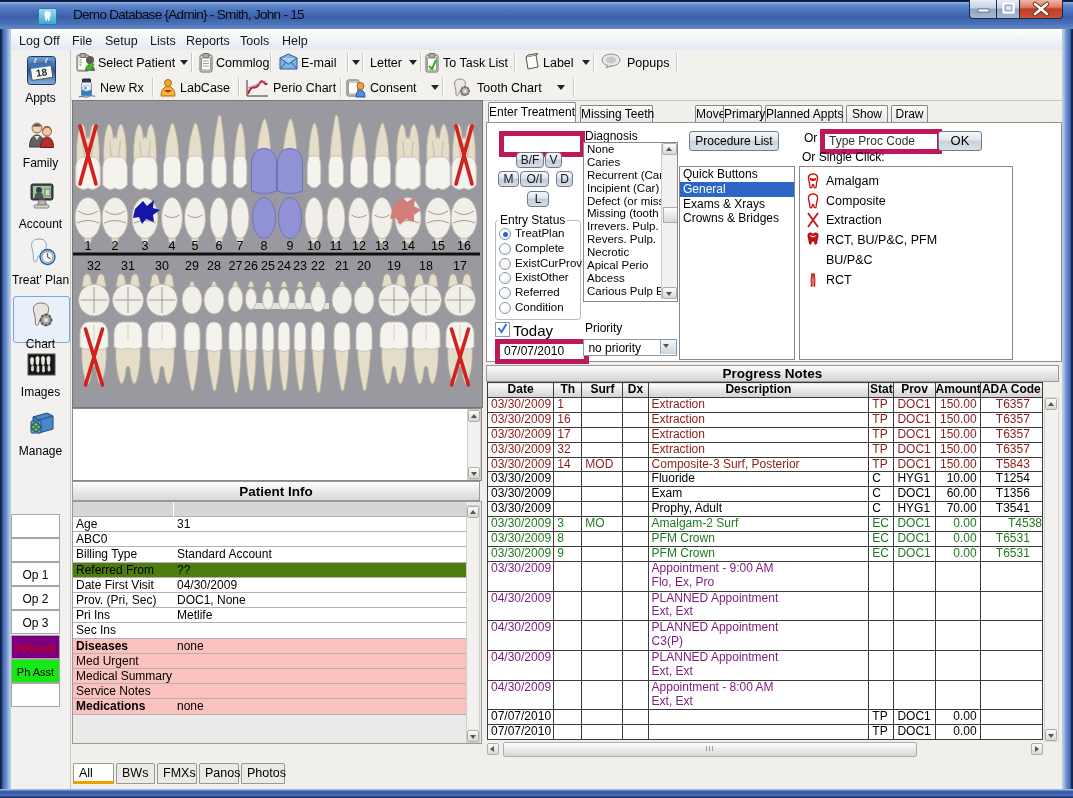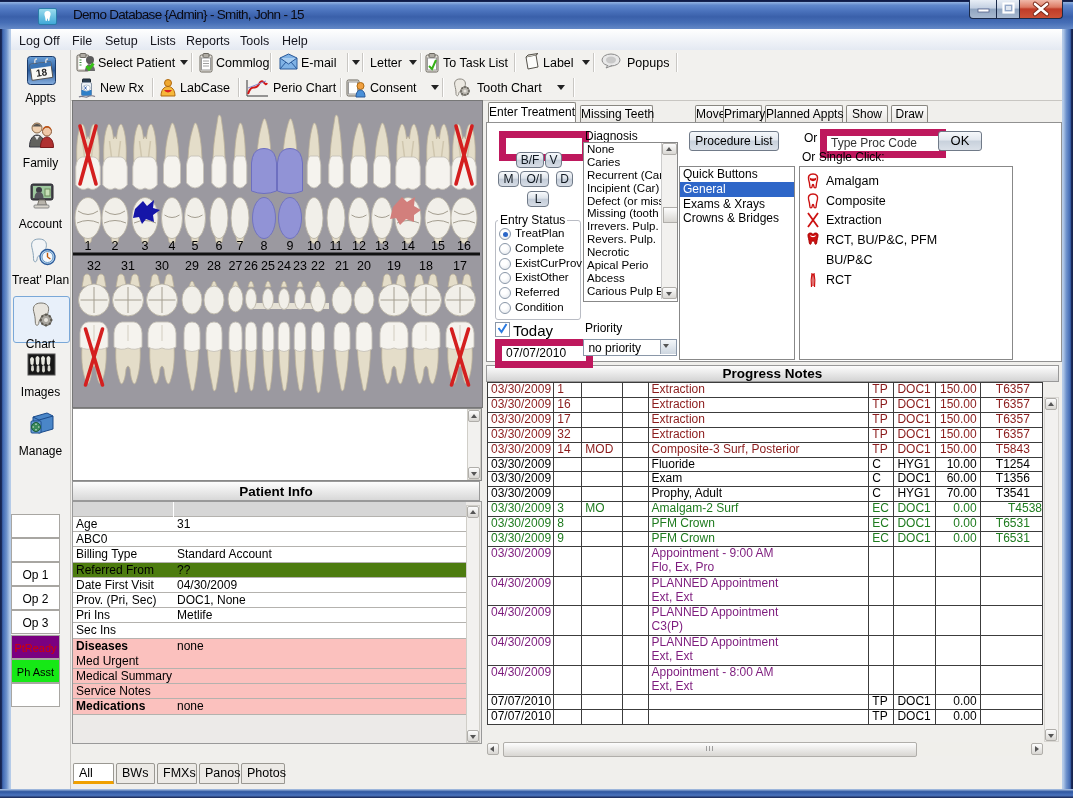--- a/index.html
+++ b/index.html
@@ -37,21 +37,21 @@
 .arr-d{position:absolute;left:2px;top:4px;width:0;height:0;border-left:3.5px solid transparent;border-right:3.5px solid transparent;border-top:4.5px solid #555;}
 .arr-l{position:absolute;left:2px;top:2px;width:0;height:0;border-top:3.5px solid transparent;border-bottom:3.5px solid transparent;border-right:4.5px solid #555;}
 .arr-r{position:absolute;left:3px;top:2px;width:0;height:0;border-top:3.5px solid transparent;border-bottom:3.5px solid transparent;border-left:4.5px solid #555;}
 .ptrow{position:absolute;left:0;width:393px;font-size:12px;border-bottom:1px solid #b4b2ae;box-sizing:border-box;line-height:14.5px;}
 .ptrow span.v{position:absolute;left:104px;}
 .ptrow span.k{position:absolute;left:3px;}
 .btab{position:absolute;top:0;height:21px;background:#eceae6;border:1px solid #9a9892;border-radius:2px 2px 0 0;font-size:12.5px;text-align:left;padding-left:5px;line-height:19px;box-sizing:border-box;}
 .rtab{position:absolute;top:5px;height:17px;background:linear-gradient(180deg,#fcfcfc,#e8e6e2);border:1px solid #898781;border-bottom:none;border-radius:2px 2px 0 0;font-size:12px;text-align:center;line-height:17px;box-sizing:border-box;white-space:nowrap;}
 .rtab.on{top:2px;height:20px;background:#fff;font-size:12px;z-index:3;line-height:19px;}
 #etpanel{position:absolute;left:2px;top:22px;width:576px;height:240px;background:#fff;border:1px solid #919191;box-sizing:border-box;z-index:2;}
-.fld{position:absolute;border:7px solid #be185d;background:#fff;font-family:"Liberation Sans",sans-serif;font-size:12px;}
+.fld{position:absolute;border:5px solid #be185d;background:#fff;font-family:"Liberation Sans",sans-serif;font-size:12px;}
 .sbn{position:absolute;height:14px;background:linear-gradient(180deg,#f8fafc 0%,#dde3ea 45%,#c3ccd8 50%,#d7dde6 100%);border:1px solid #707a88;border-radius:4px;font-size:12px;text-align:center;line-height:14px;color:#101820;}
 #egroup{position:absolute;left:8px;top:90px;width:84px;height:105px;border:1px solid #b9bcc4;border-radius:3px;margin:0;padding:0;font-size:12px;}
 #egroup legend{font-size:12px;margin-left:2px;padding:0 2px;}
 .radio{position:absolute;font-size:11.5px;white-space:nowrap;}
 .radio .rc{position:absolute;left:0;top:1px;width:10px;height:10px;border-radius:50%;border:1px solid #8a97a8;background:radial-gradient(circle at 40% 35%,#fff 30%,#dfe4ea);}
 .radio .rdot{position:absolute;left:3px;top:3px;width:5px;height:5px;border-radius:50%;background:#2a66c8;}
 .radio .rt{margin-left:16px;}
 #todayrow{position:absolute;left:8px;top:199px;font-size:15px;}
 .cb{position:absolute;left:0;top:0;width:13px;height:13px;border:1px solid #8a97a8;background:#fff;}
 .cb svg{position:absolute;left:0;top:-1px;}
@@ -541,21 +541,21 @@
           <span class="v">DOC1, None</span>
         </div>
         <div class="ptrow" style="top:106.2px;height:15.2px;background:#fff;">
           <span class="k">Pri Ins</span>
           <span class="v">Metlife</span>
         </div>
         <div class="ptrow" style="top:121.4px;height:15.2px;background:#fff;">
           <span class="k">Sec Ins</span>
           <span class="v"></span>
         </div>
-        <div class="ptrow" style="top:136.6px;height:28px;background:#fbc1be;">
+        <div class="ptrow" style="top:136.6px;height:15px;background:#fbc1be;">
           <span class="k" style="font-weight:bold">Diseases</span>
           <span class="v">none</span>
         </div>
         <div class="ptrow" style="top:151.79999999999998px;height:15.2px;background:#fbc1be;">
           <span class="k">Med Urgent</span>
           <span class="v"></span>
         </div>
         <div class="ptrow" style="top:166.99999999999997px;height:15.2px;background:#fbc1be;">
           <span class="k">Medical Summary</span>
           <span class="v"></span>
@@ -706,20 +706,31 @@
             <col style="width:28px">
             <col style="width:41px">
             <col style="width:25px">
             <col style="width:220px">
             <col style="width:25px">
             <col style="width:41px">
             <col style="width:45px">
             <col style="width:62px">
           </colgroup>
           <tbody>
+            <tr class="hd" style="height:14px">
+              <td>Date</td>
+              <td>Th</td>
+              <td>Surf</td>
+              <td>Dx</td>
+              <td>Description</td>
+              <td>Stat</td>
+              <td>Prov</td>
+              <td>Amount</td>
+              <td>ADA Code</td>
+            </tr>
             <tr class="tp" style="height:14.85px">
               <td>03/30/2009</td>
               <td>1</td>
               <td></td>
               <td></td>
               <td>Extraction</td>
               <td>TP</td>
               <td>DOC1</td>
               <td style="text-align:right;padding-right:3px">150.00</td>
               <td style="text-align:center">T6357</td>

